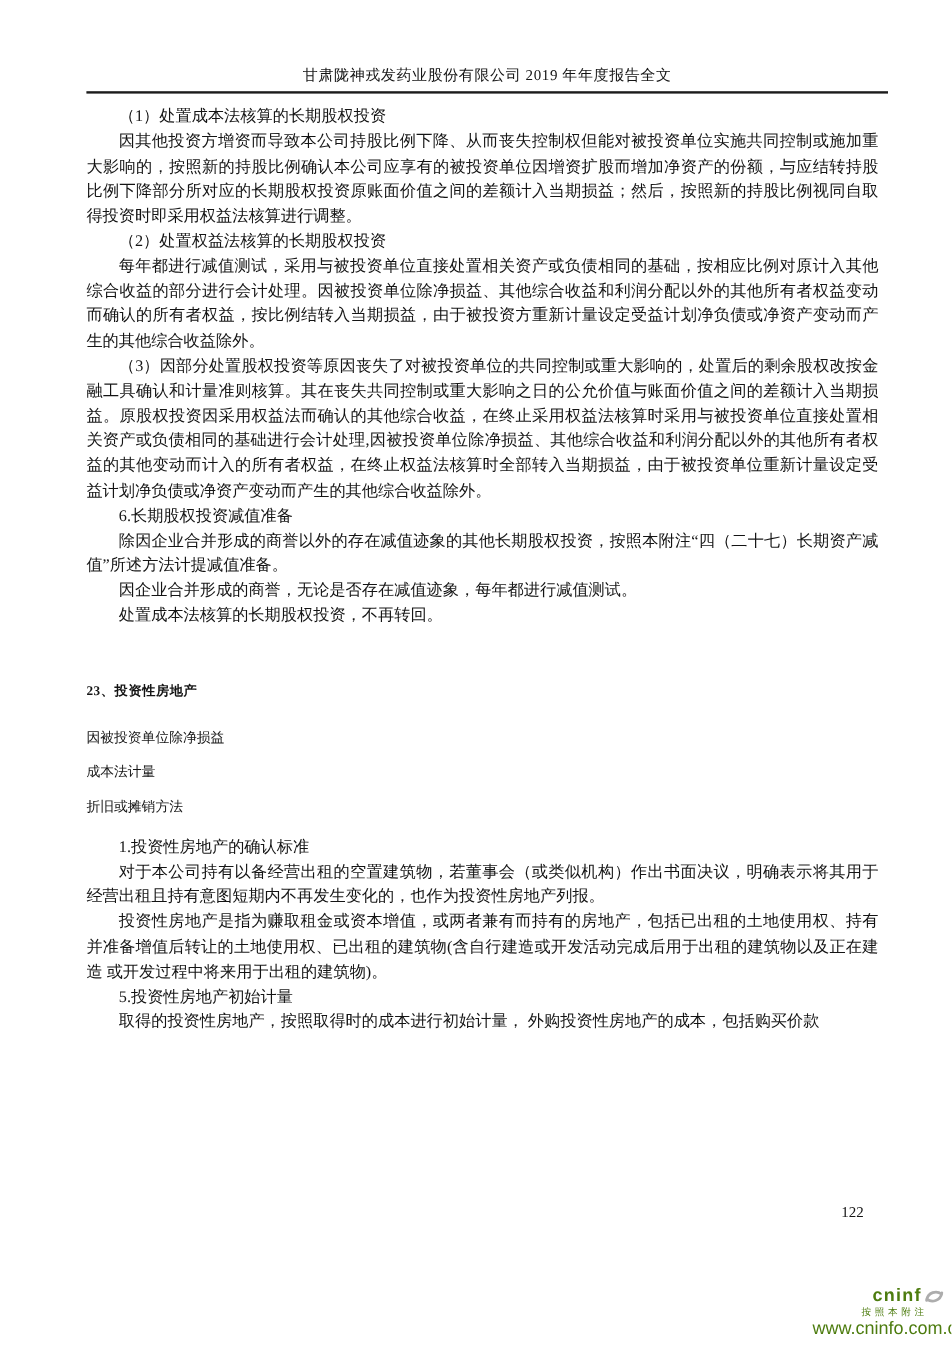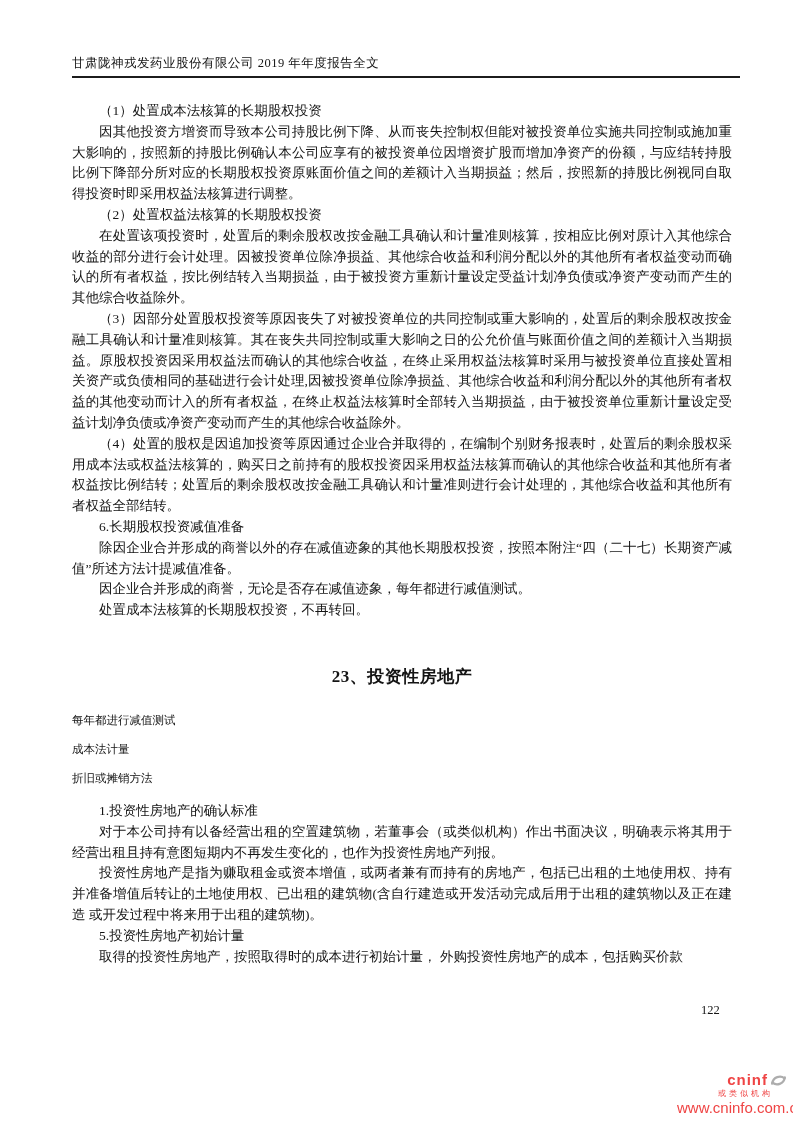--- a/index.html
+++ b/index.html
@@ -10,64 +10,63 @@
     background: #ffffff;
     font-family: "Liberation Serif", "DejaVu Serif", serif;
     color: #141414;
     overflow: hidden;
   }
   .header-wrap {
     position: absolute;
     left: 72px;
     top: 55px;
     width: 668px;
-    text-align: left;
+    text-align: center;
     font-size: 12.5px;
     letter-spacing: 0.5px;
     padding-bottom: 4px;
     border-bottom: 2px solid #1c1c1c;
   }
   .content {
     position: absolute;
     left: 72px;
-    top: 101px;
+    top: 87px;
     width: 660px;
   }
   .content p { margin: 0; }
   .p-body {
     font-size: 13.5px;
     line-height: 20.8px;
     text-indent: 2em;
     text-align: justify;
   }
   .p-h2 {
-    font-size: 17px;
+    font-size: 11px;
     font-weight: bold;
     margin: 44px 0 26px 0 !important;
     letter-spacing: 0.5px;
-    text-align: center;
   }
   .p-small {
     font-size: 11.5px;
     margin: 0 0 16px 0 !important;
     line-height: 13px;
   }
   .page-number {
     position: absolute;
     left: 701px;
     top: 1003px;
     font-size: 12.5px;
   }
   .cninfo {
     position: absolute;
     right: 6px;
     top: 1072px;
     width: 110px;
     text-align: right;
-    color: #ef4444;
+    color: #4d7c0f;
     font-family: "Liberation Sans", sans-serif;
     line-height: 1.1;
     user-select: none;
   }
   .cninfo-row {
     display: flex;
     justify-content: flex-end;
     align-items: center;
     gap: 2px;
   }
@@ -90,29 +89,28 @@
 <div class="page">
 
   <div class="header-wrap">
     <span>甘肃陇神戎发药业股份有限公司 2019 年年度报告全文</span>
   </div>
 
   <div class="content" id="doc-body">
       <p class="p-body">（1）处置成本法核算的长期股权投资</p>
       <p class="p-body">因其他投资方增资而导致本公司持股比例下降、从而丧失控制权但能对被投资单位实施共同控制或施加重大影响的，按照新的持股比例确认本公司应享有的被投资单位因增资扩股而增加净资产的份额，与应结转持股比例下降部分所对应的长期股权投资原账面价值之间的差额计入当期损益；然后，按照新的持股比例视同自取得投资时即采用权益法核算进行调整。</p>
       <p class="p-body">（2）处置权益法核算的长期股权投资</p>
-      <p class="p-body">在处置该项投资时，处置后的剩余股权改按金融工具确认和计量准则核算，按相应比例对原计入其他综合收益的部分进行会计处理。因被投资单位除净损益、其他综合收益和利润分配以外的其他所有者权益变动而确认的所有者权益，按比例结转入当期损益，由于被投资方重新计量设定受益计划净负债或净资产变动而产生的其他综合收益除外。</p>
+      <p class="p-body">每年都进行减值测试，采用与被投资单位直接处置相关资产或负债相同的基础，按相应比例对原计入其他综合收益的部分进行会计处理。因被投资单位除净损益、其他综合收益和利润分配以外的其他所有者权益变动而确认的所有者权益，按比例结转入当期损益，由于被投资方重新计量设定受益计划净负债或净资产变动而产生的其他综合收益除外。</p>
       <p class="p-body">（3）因部分处置股权投资等原因丧失了对被投资单位的共同控制或重大影响的，处置后的剩余股权改按金融工具确认和计量准则核算。其在丧失共同控制或重大影响之日的公允价值与账面价值之间的差额计入当期损益。原股权投资因采用权益法而确认的其他综合收益，在终止采用权益法核算时采用与被投资单位直接处置相关资产或负债相同的基础进行会计处理,因被投资单位除净损益、其他综合收益和利润分配以外的其他所有者权益的其他变动而计入的所有者权益，在终止权益法核算时全部转入当期损益，由于被投资单位重新计量设定受益计划净负债或净资产变动而产生的其他综合收益除外。</p>
-      <p class="p-body">（4）处置的股权是因追加投资等原因通过企业合并取得的，在编制个别财务报表时，处置后的剩余股权采用成本法或权益法核算的，购买日之前持有的股权投资因采用权益法核算而确认的其他综合收益和其他所有者权益按比例结转；处置后的剩余股权改按金融工具确认和计量准则进行会计处理的，其他综合收益和其他所有者权益全部结转。</p>
       <p class="p-body">6.长期股权投资减值准备</p>
       <p class="p-body">除因企业合并形成的商誉以外的存在减值迹象的其他长期股权投资，按照本附注“四（二十七）长期资产减值”所述方法计提减值准备。</p>
       <p class="p-body">因企业合并形成的商誉，无论是否存在减值迹象，每年都进行减值测试。</p>
       <p class="p-body">处置成本法核算的长期股权投资，不再转回。</p>
       <p class="p-h2">23、投资性房地产</p>
-      <p class="p-small">每年都进行减值测试</p>
+      <p class="p-small">因被投资单位除净损益</p>
       <p class="p-small">成本法计量</p>
       <p class="p-small">折旧或摊销方法</p>
       <p class="p-body">1.投资性房地产的确认标准</p>
       <p class="p-body">对于本公司持有以备经营出租的空置建筑物，若董事会（或类似机构）作出书面决议，明确表示将其用于经营出租且持有意图短期内不再发生变化的，也作为投资性房地产列报。</p>
       <p class="p-body">投资性房地产是指为赚取租金或资本增值，或两者兼有而持有的房地产，包括已出租的土地使用权、持有并准备增值后转让的土地使用权、已出租的建筑物(含自行建造或开发活动完成后用于出租的建筑物以及正在建造 或开发过程中将来用于出租的建筑物)。</p>
       <p class="p-body">5.投资性房地产初始计量</p>
       <p class="p-body">取得的投资性房地产，按照取得时的成本进行初始计量， 外购投资性房地产的成本，包括购买价款</p>
     </div>
 
   <div class="page-number">122</div>
@@ -120,17 +118,17 @@
   <div class="cninfo">
     <div class="cninfo-row">
       <span class="cninfo-brand">cninf</span>
       <span class="cninfo-icon">
         <svg width="17" height="17" viewBox="0 0 24 24" fill="none" stroke="#adadad" stroke-width="3.2" stroke-linecap="round">
           <path d="M3.5 15 C 9 19.5, 19.5 17.5, 21 7.5"></path>
           <path d="M20.5 9 C 15 4.5, 4.5 6.5, 3 16.5"></path>
         </svg>
       </span>
     </div>
-    <div class="cninfo-name">或类似机构</div>
+    <div class="cninfo-name">按照本附注</div>
     <div class="cninfo-url">www.cninfo.com.cn</div>
   </div>
 
 </div>
 
 </body></html>

